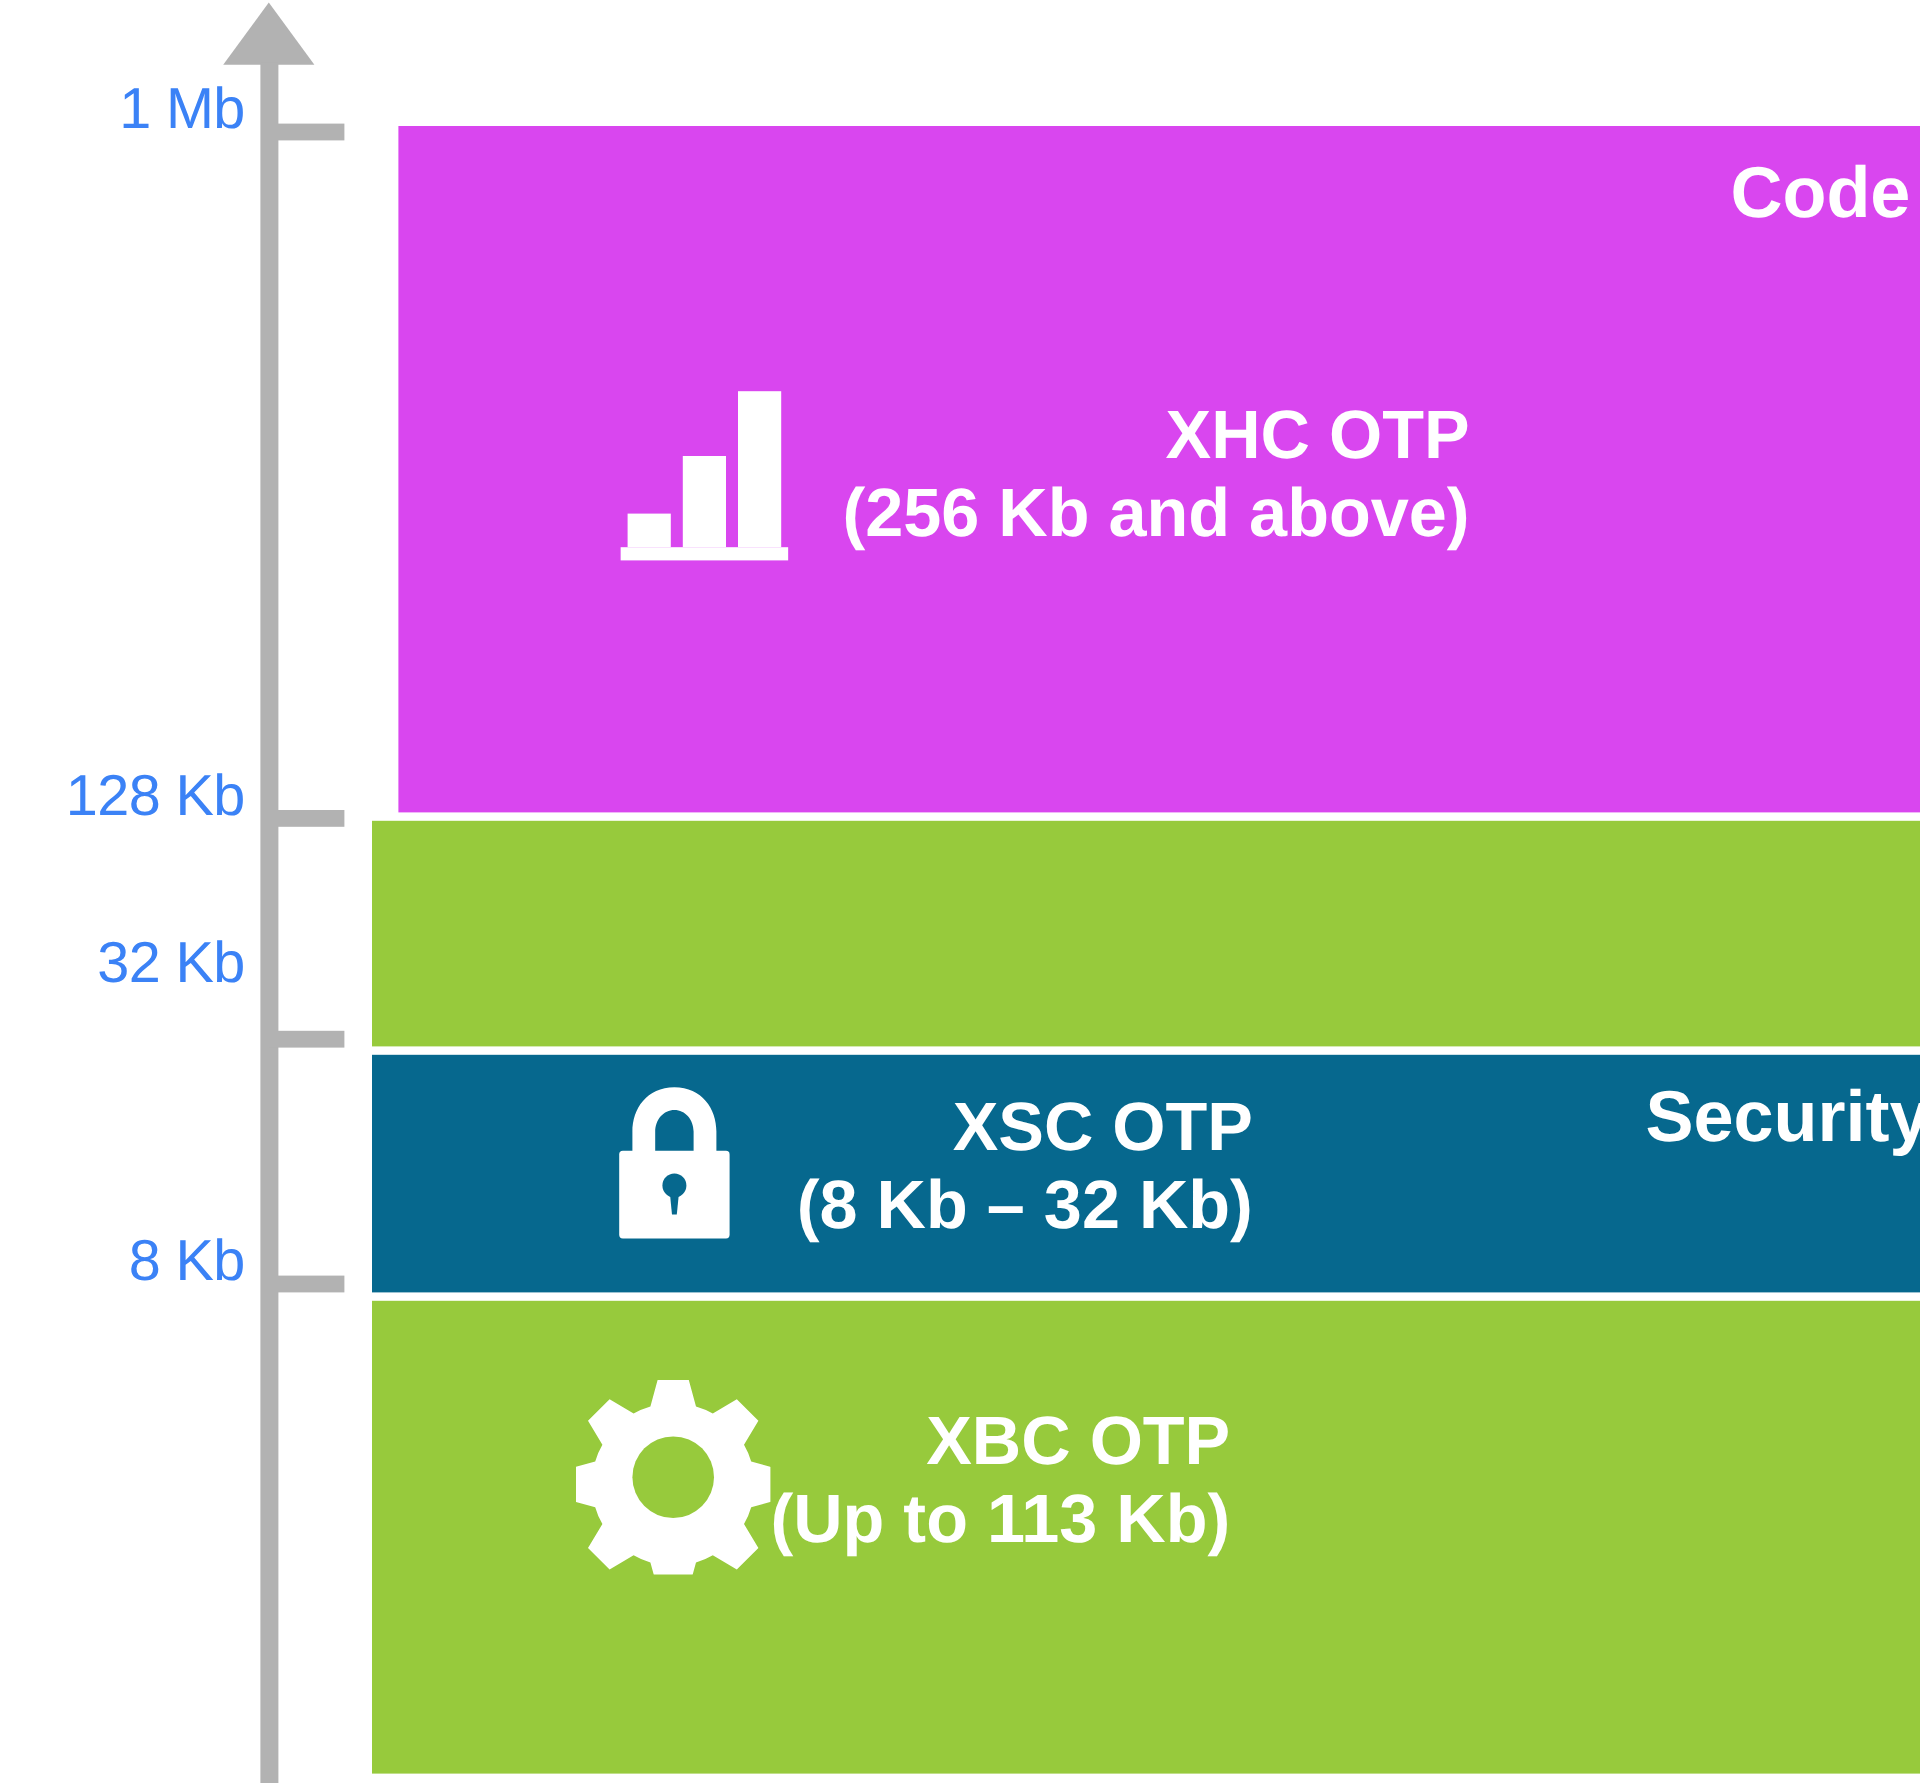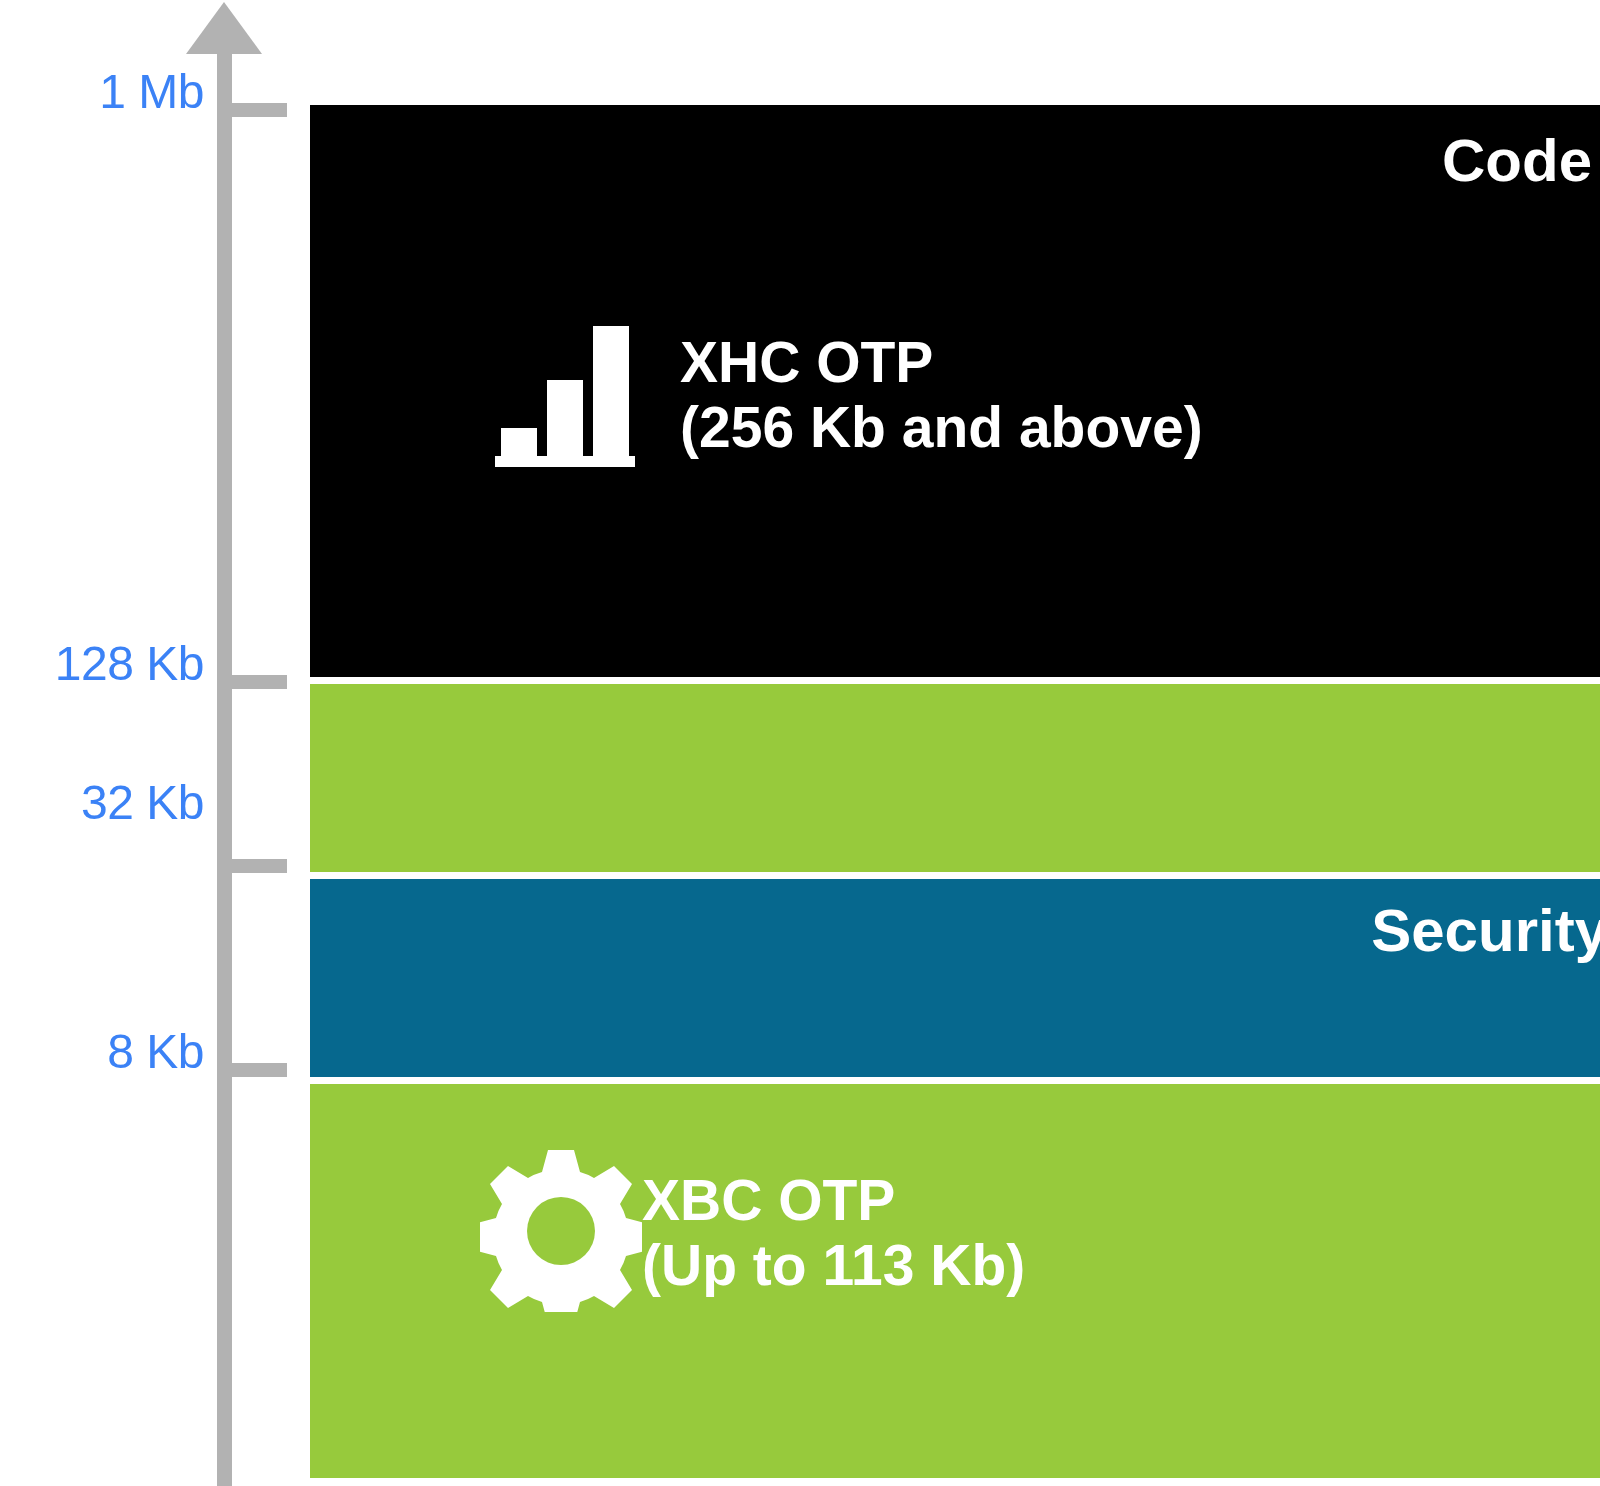--- a/index.html
+++ b/index.html
@@ -54,30 +54,31 @@
     white-space: nowrap;
     letter-spacing: -0.5px;
   }
 
   
   .block {
     position: absolute;
     left: 310px;
     right: 0;
   }
-  .block.code     { background: #000000; }
+  .block.code     { background: #d946ef; margin-left: 22px; }
   .block.gap      { background: #97ca3c; }
   .block.security { background: #06688e; }
   .block.config   { background: #97ca3c; }
 
   
   .row {
     position: absolute;
     display: flex;
     align-items: center;
+    text-align: right;
   }
   .icon-wrap {
     flex: 0 0 auto;
     display: block;
   }
   .labels {
     color: #ffffff;
     font-weight: bold;
     font-size: 57px;
     line-height: 1.14;
@@ -118,20 +119,36 @@
         <span class="l2">(256 Kb and above)</span>
       </span>
     </div>
   </div>
 
   <div class="block gap" style="top:684px; height:188px;"></div>
 
   <div class="block security" style="top:879px; height:198px;">
     <div class="caption" style="right:-8px; top:22px;">Security</div>
 
+    <div class="row" style="left:198px; top:25px;">
+      <span class="icon-wrap">
+        <svg width="108" height="130" viewBox="0 0 108 130" aria-hidden="true">
+          <path d="M54 2 C31 2 19 20 19 39 L19 56 L38 56 L38 39
+                   C38 29 45 21 54 21 C63 21 70 29 70 39 L70 56
+                   L89 56 L89 39 C89 20 77 2 54 2 Z" fill="#ffffff"></path>
+          <rect x="8" y="55" width="92" height="73" rx="3" fill="#ffffff"></rect>
+          <circle cx="54" cy="84" r="10" fill="#06688e"></circle>
+          <path d="M50 88 L58 88 L56 108 L52 108 Z" fill="#06688e"></path>
+        </svg>
+      </span>
+      <span class="labels" style="margin-left:48px;">
+        <span class="l1">XSC OTP</span>
+        <span class="l2">(8 Kb – 32 Kb)</span>
+      </span>
+    </div>
   </div>
 
   <div class="block config" style="top:1084px; height:394px;">
 
     <div class="row" style="left:170px; top:66px;">
       <span class="icon-wrap">
         <svg width="162" height="162" viewBox="0 0 162 162" aria-hidden="true">
           <path fill="#ffffff" d="M81 0
             l13 0 l6 22 a60 60 0 0 1 14 6 l20 -12 l18 18 l-12 20
             a60 60 0 0 1 6 14 l22 6 l0 13 l0 13 l-22 6

